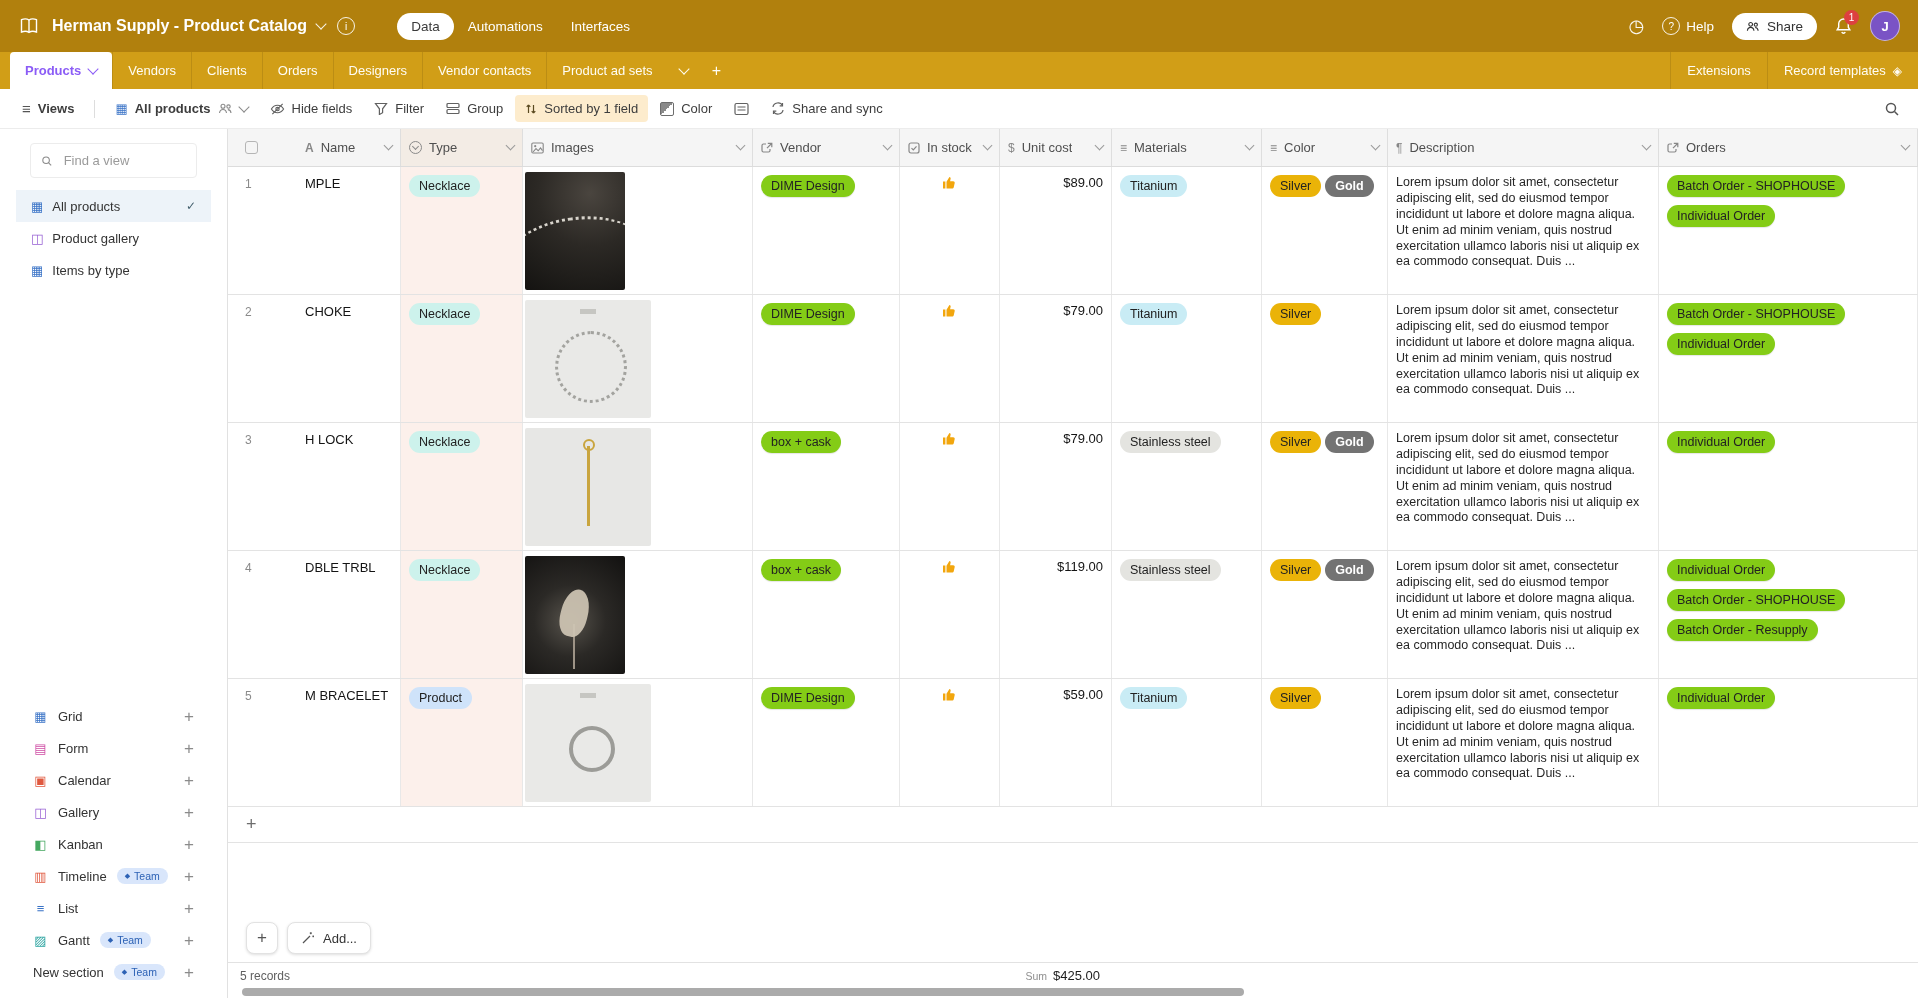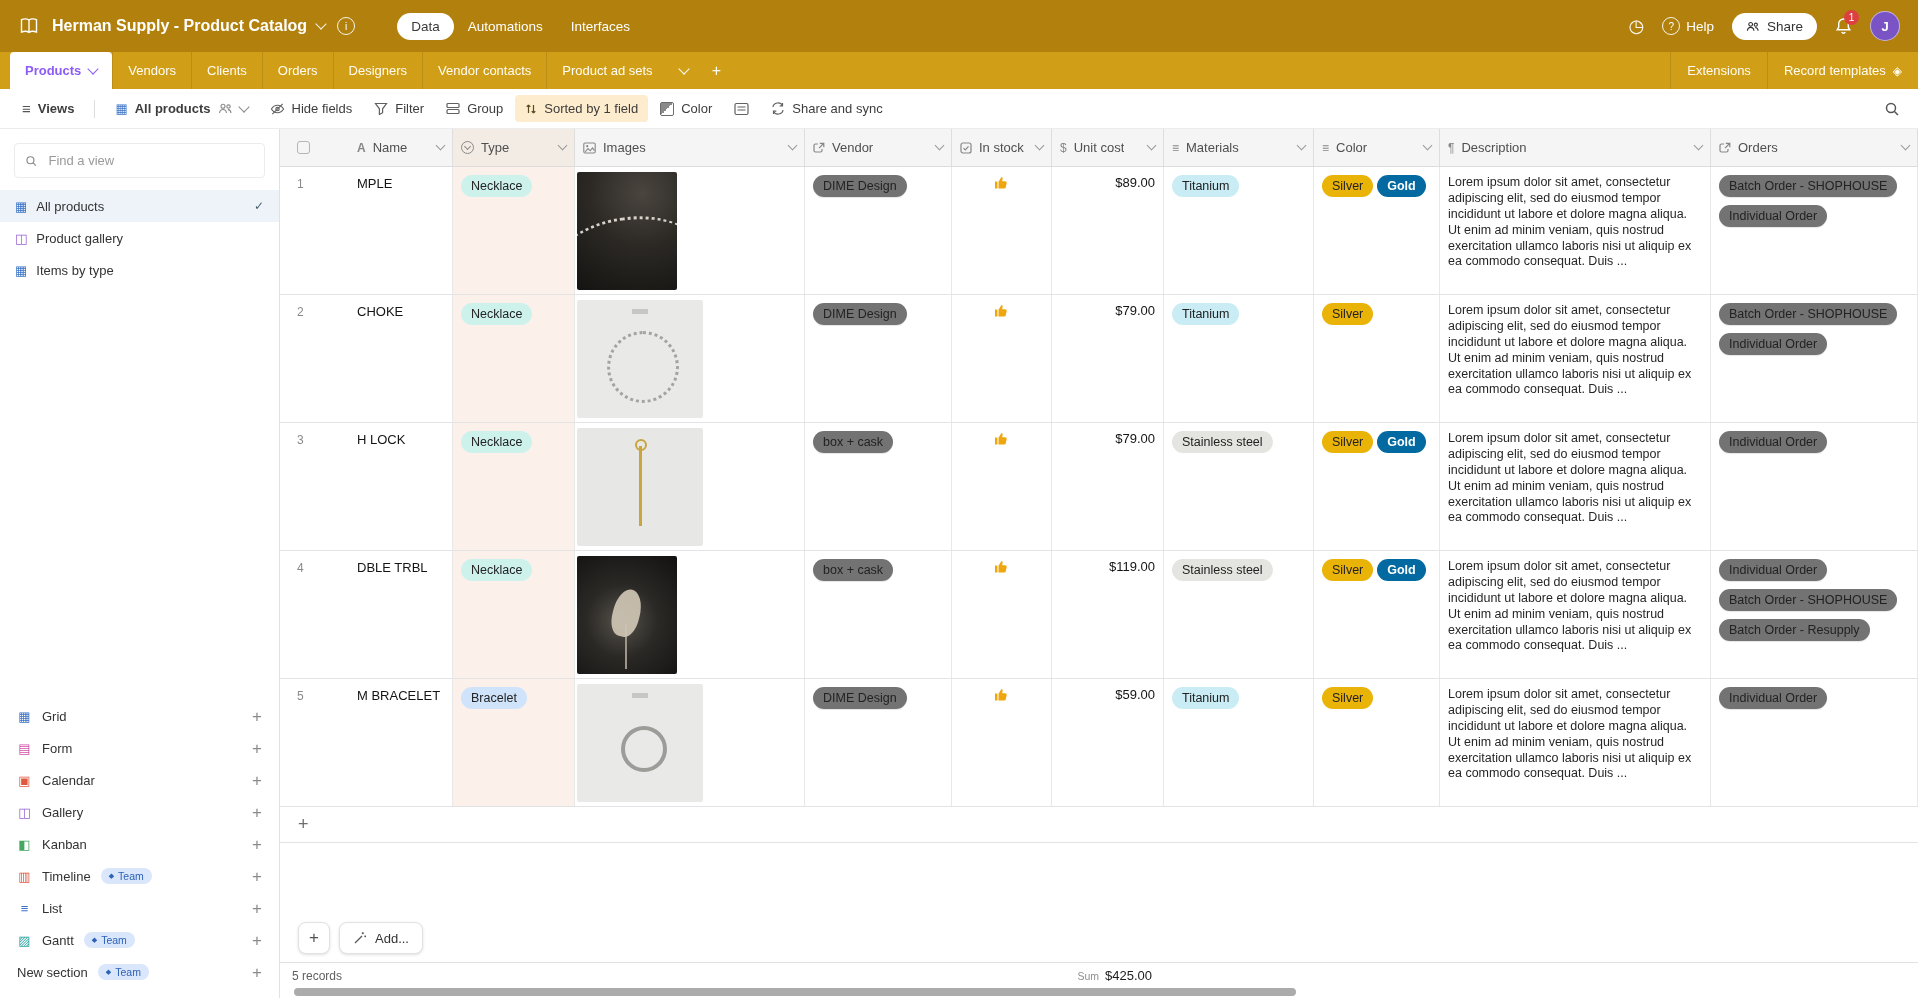--- a/index.html
+++ b/index.html
@@ -42,21 +42,21 @@
   .hamburger{font-size:15px;color:#555;line-height:1;}
   .grid-glyph{color:#3b74c7;font-size:13px;line-height:1;}
   .sorted{background:#fdeccd;}
   .color-swatch{width:12px;height:12px;border:1.2px solid #6d6d6d;border-radius:2px;background:linear-gradient(135deg,#8a8a8a 50%,transparent 50%);}
   .tb-search{margin-left:auto;display:flex;align-items:center;padding:6px;}
 
   
   .main{flex:1;display:flex;min-height:0;}
 
   
-  .sidebar{width:280px;border-right:1px solid #e1e1e1;box-sizing:border-box;display:flex;flex-direction:column;padding:14px 0 10px;flex:none;background:#fff;}
+  .sidebar{width:228px;border-right:1px solid #e1e1e1;box-sizing:border-box;display:flex;flex-direction:column;padding:14px 16px 10px;flex:none;background:#fff;}
   .search-box{margin:0 14px 12px;display:flex;align-items:center;gap:9px;padding:8px 10px;border:1px solid #ececec;border-radius:4px;}
   .search-box input{border:none;outline:none;font-size:13px;width:100%;font-family:inherit;color:#333;}
   .search-box input::placeholder{color:#9a9a9a;}
   .view-item{height:32px;display:flex;align-items:center;gap:9px;padding:0 15px;font-size:13px;color:#333;cursor:pointer;}
   .view-item.selected{background:#edf3f9;}
   .vicon{color:#3b74c7;font-size:13px;line-height:1;}
   .vcheck{margin-left:auto;color:#44606e;font-size:12px;}
   .create-section{margin-top:auto;}
   .create-header{display:flex;align-items:center;justify-content:space-between;padding:9px 17px;font-size:15px;font-weight:700;color:#333;cursor:pointer;}
   .create-header .chev{color:#666;}
@@ -103,22 +103,22 @@
   .cell.c-cost{justify-content:flex-end;font-size:13px;color:#141414;}
   .cell.c-desc{display:block;font-size:12.5px;line-height:1.27;color:#262626;}
   .cell.c-orders{flex-direction:column;gap:8px;flex-wrap:nowrap;}
 
   .chip{display:inline-block;padding:2px 10px;border-radius:999px;font-size:12.5px;color:#222;white-space:nowrap;line-height:1.45;}
   .chip-teal{background:#cdf2ec;}
   .chip-blue{background:#cfe3fa;}
   .chip-cyan{background:#c9ecf5;}
   .chip-silver{background:#eab308;}
   .chip-gray{background:#e4e4e0;}
-  .chip-gold{background:#0369a1;color:#fff;font-weight:700;}
-  .chip-linked{background:#737373;border-radius:12px;box-shadow:0 1px 1px rgba(0,0,0,.10);text-align:right;}
+  .chip-gold{background:#737373;color:#fff;font-weight:700;}
+  .chip-linked{background:#84cc16;border-radius:12px;box-shadow:0 1px 1px rgba(0,0,0,.10);text-align:right;}
 
   
   .thumb{height:118px;border-radius:2px;position:relative;overflow:hidden;flex:none;cursor:pointer;}
   .photo-necklace-model{width:100px;background:radial-gradient(circle at 65% 18%,#4a453f 0%,#2c2925 45%,#141311 100%);}
   .photo-necklace-model::after{content:'';position:absolute;left:-28%;top:38%;width:160%;height:85%;border-radius:50%;border-top:3px dotted #d8d4cc;transform:rotate(-8deg);}
   .photo-chain-circle{width:126px;background:#e9e9e7;}
   .photo-chain-circle::after{content:'';position:absolute;left:50%;top:54%;width:66px;height:66px;margin:-33px 0 0 -33px;border-radius:50%;border:3px dotted #a3a39f;}
   .photo-chain-circle::before,.photo-bracelet-circle::before{content:'';position:absolute;top:9px;left:50%;width:16px;height:5px;margin-left:-8px;background:#c6c6c2;}
   .photo-pendant{width:126px;background:#e7e7e5;}
   .photo-pendant::after{content:'';position:absolute;left:50%;top:15%;width:3px;height:68%;margin-left:-1px;background:#c9a53f;}
@@ -605,21 +605,21 @@
               <span class="chip chip-linked">Batch Order - SHOPHOUSE</span>
               <span class="chip chip-linked">Batch Order - Resupply</span>
             </div>
           </div>
           <div class="grid-row">
             <div class="cell c-name">
               <span class="rownum">5</span>
               <span class="name-text">M BRACELET</span>
             </div>
             <div class="cell c-type sorted-tint">
-              <span class="chip chip-blue">Bracelet</span>
+              <span class="chip chip-blue">Product</span>
             </div>
             <div class="cell c-images">
               <div class="thumb photo-bracelet-circle"></div>
             </div>
             <div class="cell c-vendor">
               <span class="chip chip-linked">DIME Design</span>
             </div>
             <div class="cell c-stock">
               <span>
                 <svg width="17" height="16" viewBox="0 0 16 16">

